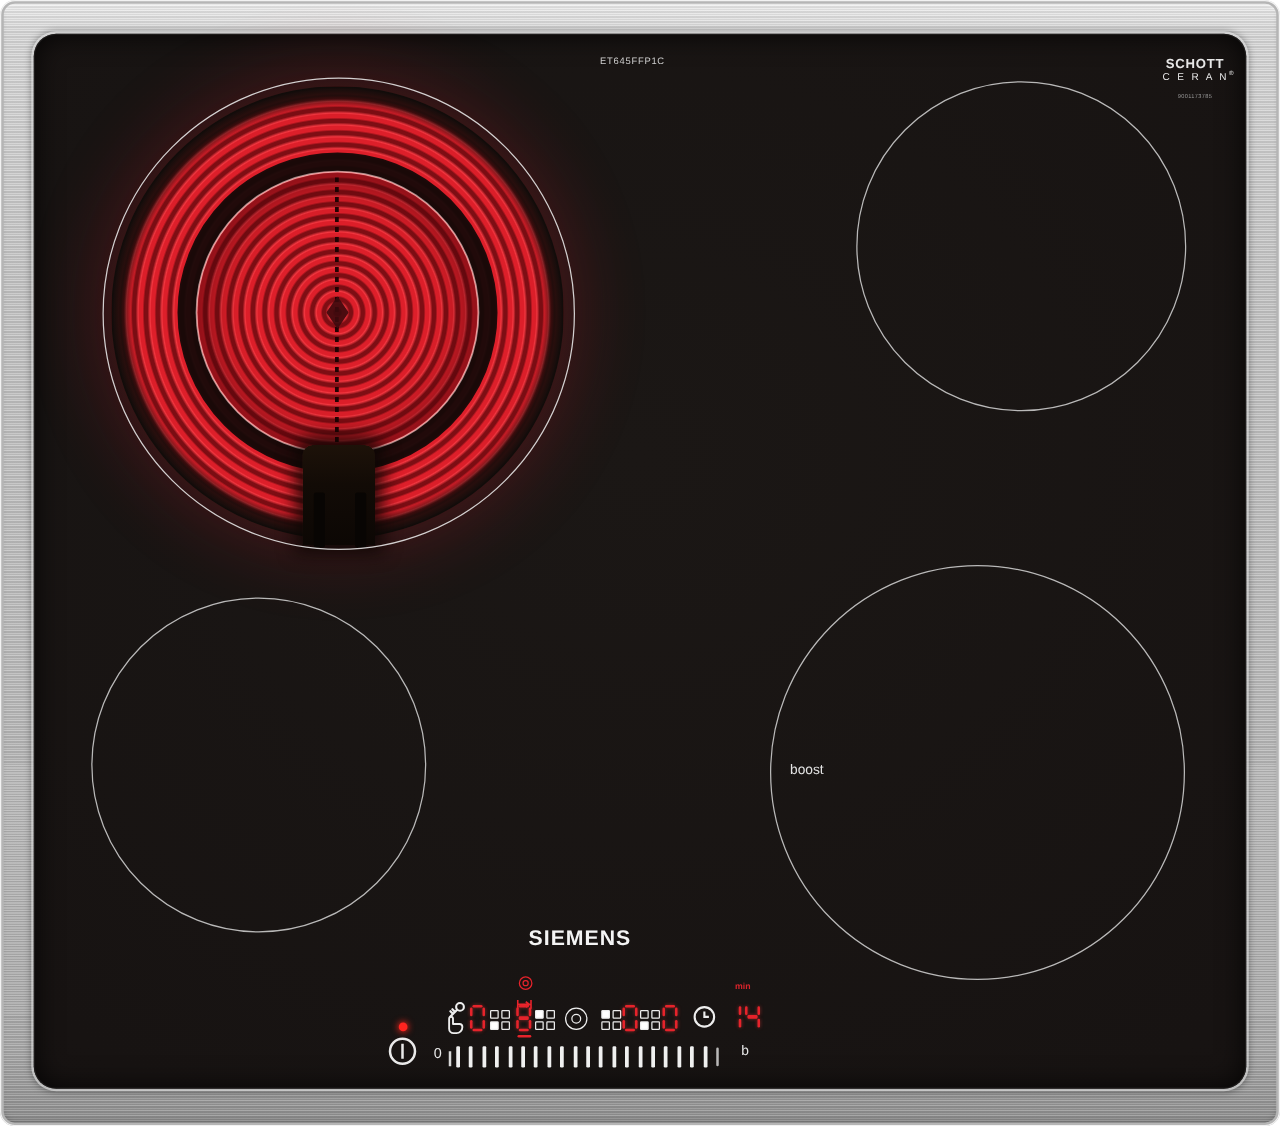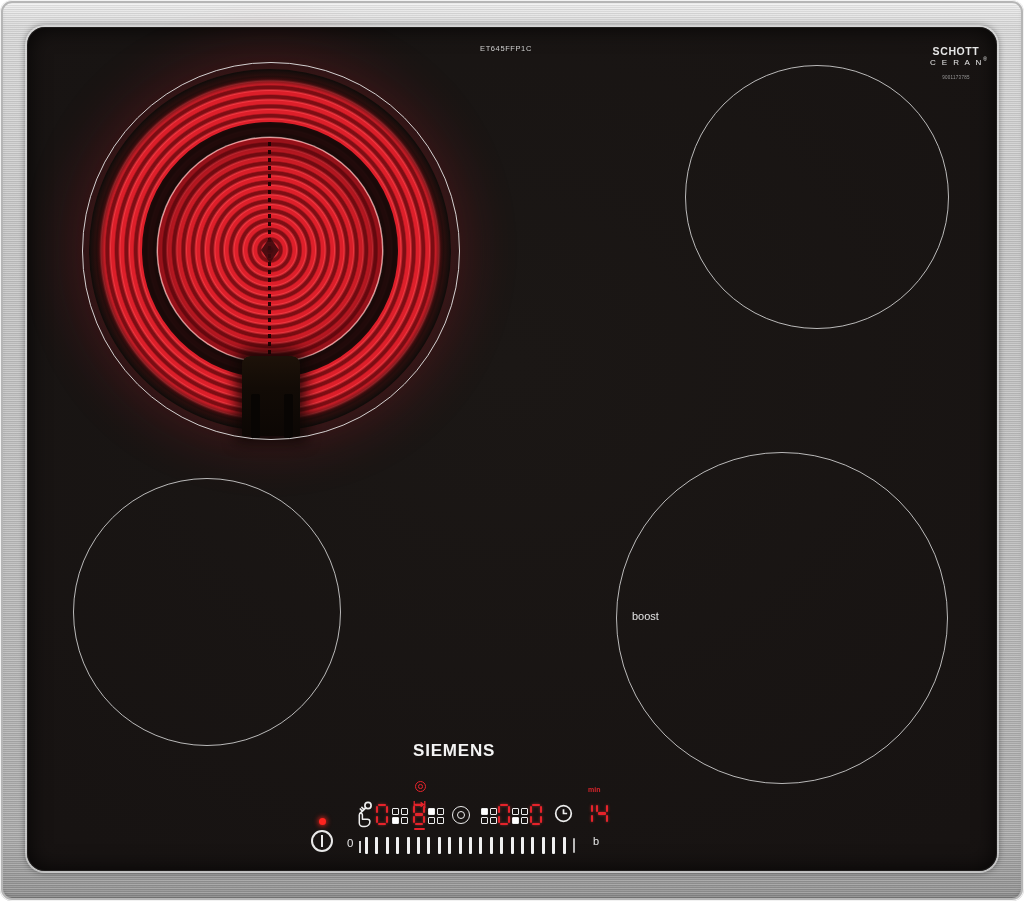--- a/index.html
+++ b/index.html
@@ -42,21 +42,21 @@
     border:1.5px solid rgba(228,228,228,.9);}
 
   
   .model{position:absolute;left:446px;top:44px;width:120px;text-align:center;font-size:7.5px;letter-spacing:.6px;color:#cfcfcf;}
   .schott{position:absolute;left:930px;top:45px;width:52px;color:#e6e6e6;text-align:center;line-height:1.15;}
   .schott .s1{font-size:10.5px;font-weight:bold;letter-spacing:.6px;}
   .schott .s2{font-size:8px;letter-spacing:1.9px;white-space:nowrap;}
   .schott .s2 sup{font-size:5px;letter-spacing:0;}
   .schott .s3{font-size:4.5px;color:#9a9a9a;margin-top:8px;letter-spacing:.3px;}
   .boost{position:absolute;left:632px;top:610px;font-size:11px;color:#e3e3e3;}
-  .siemens{position:absolute;left:413px;top:741px;width:92px;text-align:left;
+  .siemens{position:absolute;left:413px;top:741px;width:92px;text-align:right;
     font-size:17px;font-weight:bold;letter-spacing:.8px;color:#f4f4f4;}
 
   
   .led{position:absolute;left:319px;top:818px;width:7px;height:7px;border-radius:50%;
     background:#ff241f;box-shadow:0 0 5px 1px rgba(255,40,30,.8);}
   .power-key{position:absolute;left:311px;top:830px;width:22px;height:22px;border-radius:50%;
     border:2px solid #e9e9e9;box-sizing:border-box;}
   .power-key i{position:absolute;left:50%;top:3px;width:2px;height:12px;margin-left:-1px;background:#e9e9e9;}
   .slider-zero{position:absolute;left:347px;top:837px;font-size:11.5px;color:#e6e6e6;}
   .zero-tick{position:absolute;left:359px;top:841px;width:1.5px;height:12px;background:#d8d8d8;}

